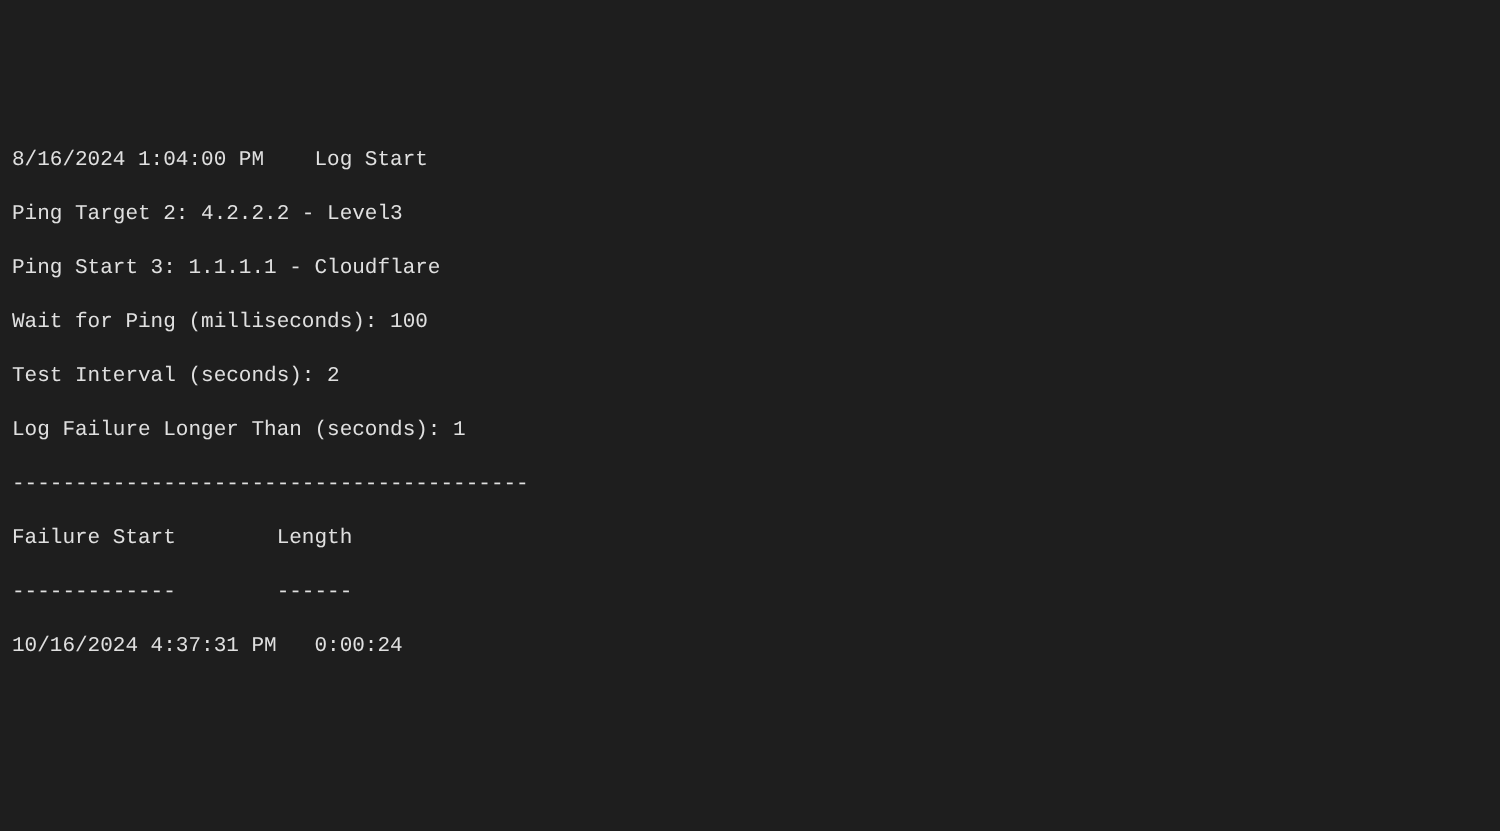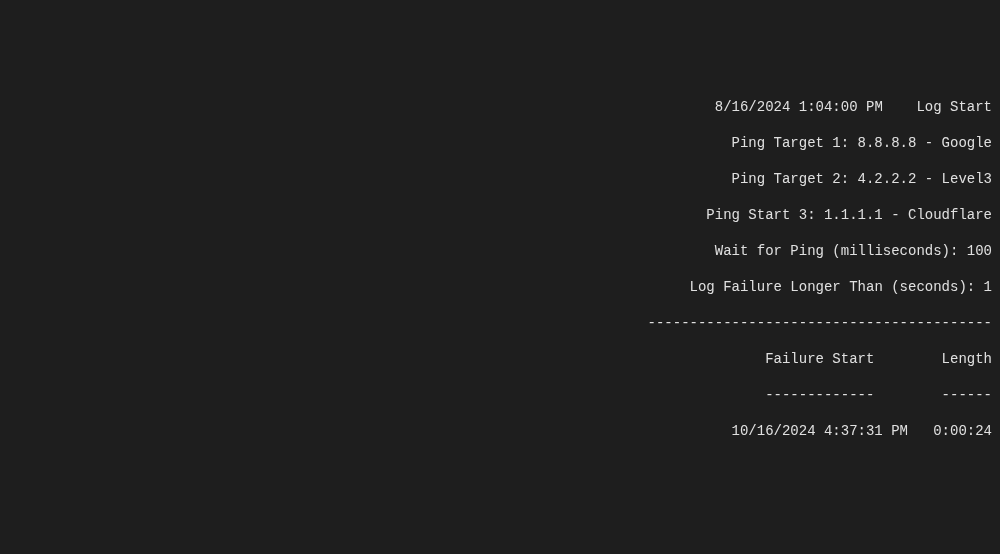--- a/index.html
+++ b/index.html
@@ -14,34 +14,33 @@
       font-size: 14px;
       line-height: 18px;
       padding: 8px;
       width: 1000px;
       height: 554px;
       overflow: hidden;
       white-space: pre;
     }
     .log-line {
       white-space: pre;
-      text-align: right;
     }
   </style>
 </head>
 <body>
 
 
 
 <div>
 <div class="log-line">8/16/2024 1:04:00 PM    Log Start</div>
-<div class="log-line">Ping Target 1: 8.8.8.8 - Google</div>
 <div class="log-line">Ping Target 2: 4.2.2.2 - Level3</div>
 <div class="log-line">Ping Start 3: 1.1.1.1 - Cloudflare</div>
 <div class="log-line">Wait for Ping (milliseconds): 100</div>
+<div class="log-line">Test Interval (seconds): 2</div>
 <div class="log-line">Log Failure Longer Than (seconds): 1</div>
 <div class="log-line">-----------------------------------------</div>
 <div class="log-line">Failure Start        Length</div>
 <div class="log-line">-------------        ------</div>
 <div class="log-line">10/16/2024 4:37:31 PM   0:00:24</div>
 <div class="log-line"> </div>
 
 
 
 

